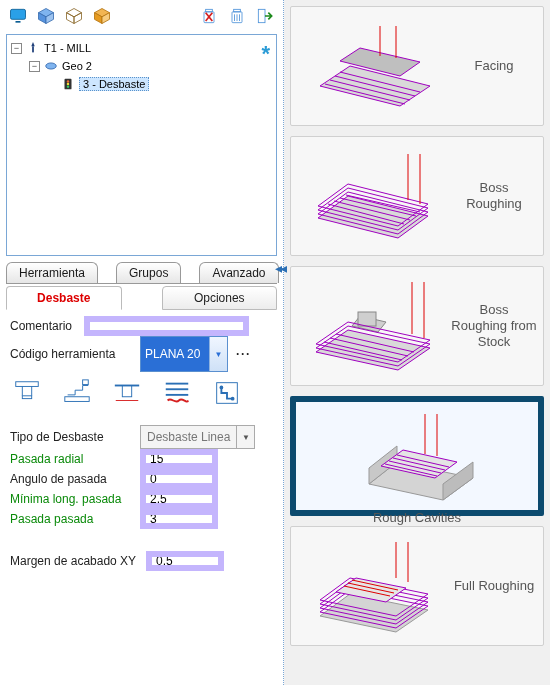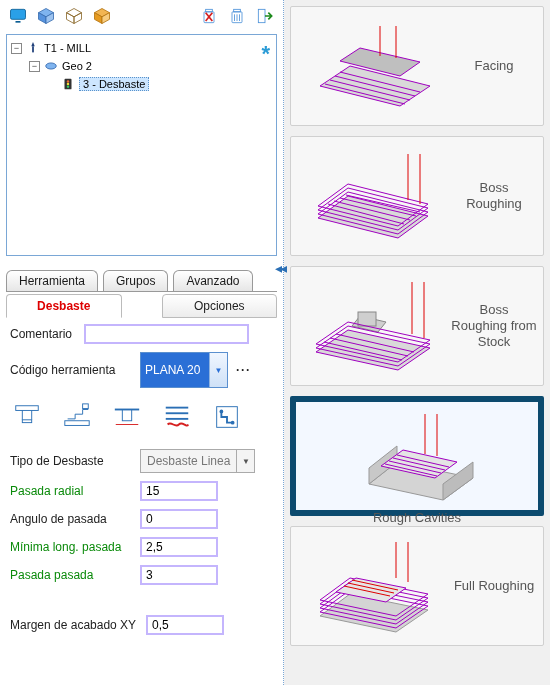--- a/index.html
+++ b/index.html
@@ -79,23 +79,23 @@
     position: absolute;
     right: 6px; top: 6px;
     color: #2a9bd6;
     font-size: 22px;
     font-weight: bold;
   }
   
   .tabs-area { position: relative; }
   .tabs1 {
     display: flex;
-    gap: 5px;
+    gap: 18px;
     padding: 0 6px;
-    margin-top: 12px;
+    margin-top: 4px;
   }
   .tab1 {
     border: 1px solid #999;
     border-bottom: none;
     border-radius: 6px 6px 0 0;
     padding: 3px 12px;
     background: linear-gradient(#fff,#e6e6e6);
     color: #1a1a1a;
     cursor: pointer;
     font-size: 12px;
@@ -136,30 +136,29 @@
   .tab2:not(.active){ color:#222;margin-left:40px; }
   
   .form {
     padding: 6px 10px 0 10px;
     flex: 1;
     overflow: hidden;
   }
   .form-row {
     display: flex;
     align-items: center;
-    margin-bottom: 8px;
   }
   .form-label {
     width: 130px;
     color: #222;
     font-size: 12px;
   }
   .form-label.green { color: #0a8a0a; }
   .form-input {
-    border: 2px solid #c4b5fd;
+    border: 6px solid #c4b5fd;
     height: 20px;
     padding: 0 4px;
     font-size: 12px;
     width: 78px;
   }
   .input-wide { width: 165px; }
   .codigo-row .form-label { width: 130px; }
   .codigo-select {
     display: inline-flex;
     align-items: center;

